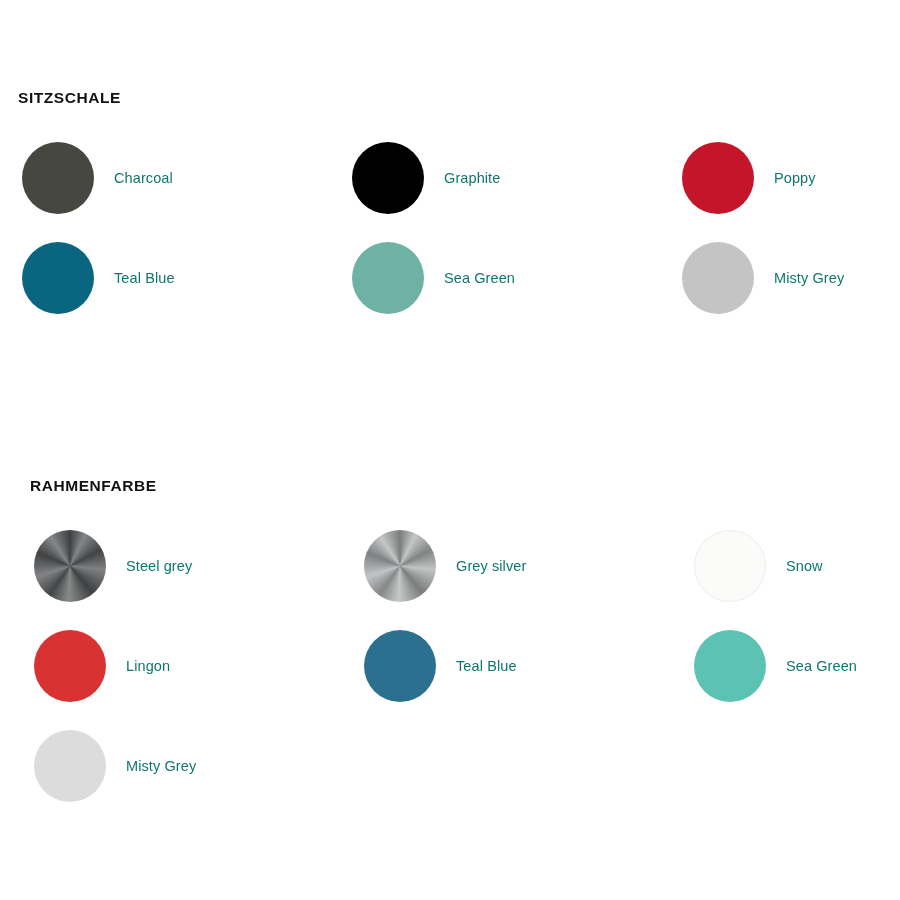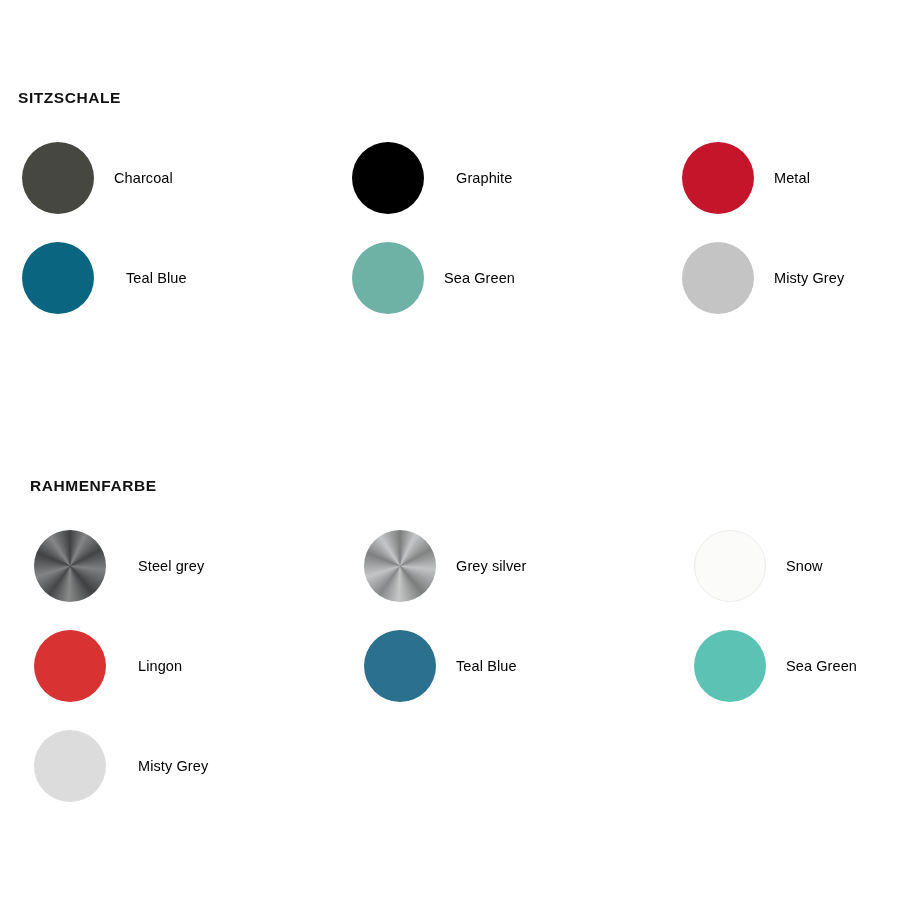--- a/index.html
+++ b/index.html
@@ -49,41 +49,41 @@
     grid-template-columns: 330px 330px 240px;
     grid-auto-rows: 100px;
     align-items: center;
   }
   .swatch-item {
     display: flex;
     align-items: center;
     height: 100px;
   }
   .swatch-item.col-1 { padding-left: 22px; }
-  .swatch-item.col-2 { padding-left: 22px; gap: 12px; }
+  .swatch-item.col-2 { padding-left: 22px; }
   .swatch-item.col-3 { padding-left: 22px; }
 
   .swatch-dot {
     flex: 0 0 auto;
     width: 72px;
     height: 72px;
     border-radius: 50%;
     box-sizing: border-box;
     background: #cccccc;
   }
   .swatch-dot.has-border {
     border: 1px solid #ececec;
   }
 
   .swatch-label {
     margin-left: 20px;
     font-family: "Liberation Sans", sans-serif;
     font-size: 14.5px;
     font-weight: normal;
-    color: #000000;
+    color: #0f766e;
     white-space: nowrap;
     letter-spacing: 0.1px;
     text-align: right;
   }
 
   
   .swatch-item.empty { visibility: hidden; }
 </style>
 </head>
 <body>
@@ -96,21 +96,21 @@
         <div class="swatch-item col-1">
           <span class="swatch-dot" style="background: rgb(69, 71, 64);"></span>
           <span class="swatch-label">Charcoal</span>
         </div>
         <div class="swatch-item col-2">
           <span class="swatch-dot" style="background: rgb(0, 0, 0);"></span>
           <span class="swatch-label">Graphite</span>
         </div>
         <div class="swatch-item col-1">
           <span class="swatch-dot" style="background: rgb(196, 21, 42);"></span>
-          <span class="swatch-label">Metal</span>
+          <span class="swatch-label">Poppy</span>
         </div>
         <div class="swatch-item col-2">
           <span class="swatch-dot" style="background: rgb(10, 101, 128);"></span>
           <span class="swatch-label">Teal Blue</span>
         </div>
         <div class="swatch-item col-3">
           <span class="swatch-dot" style="background: rgb(110, 177, 165);"></span>
           <span class="swatch-label">Sea Green</span>
         </div>
         <div class="swatch-item col-1">

